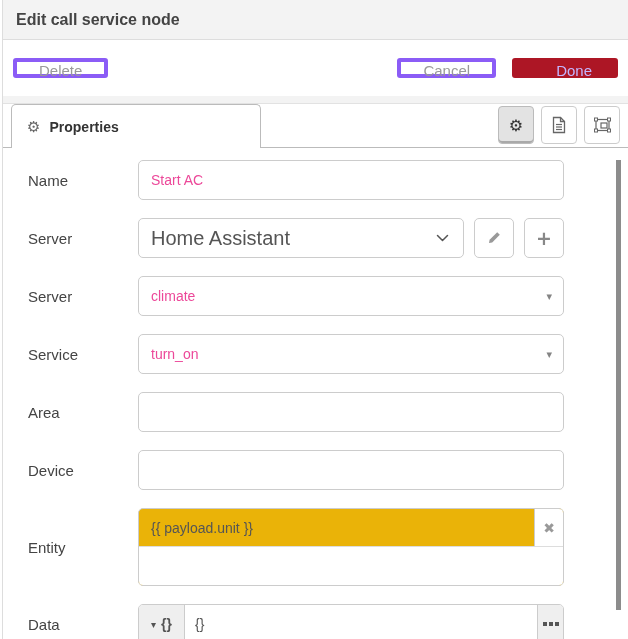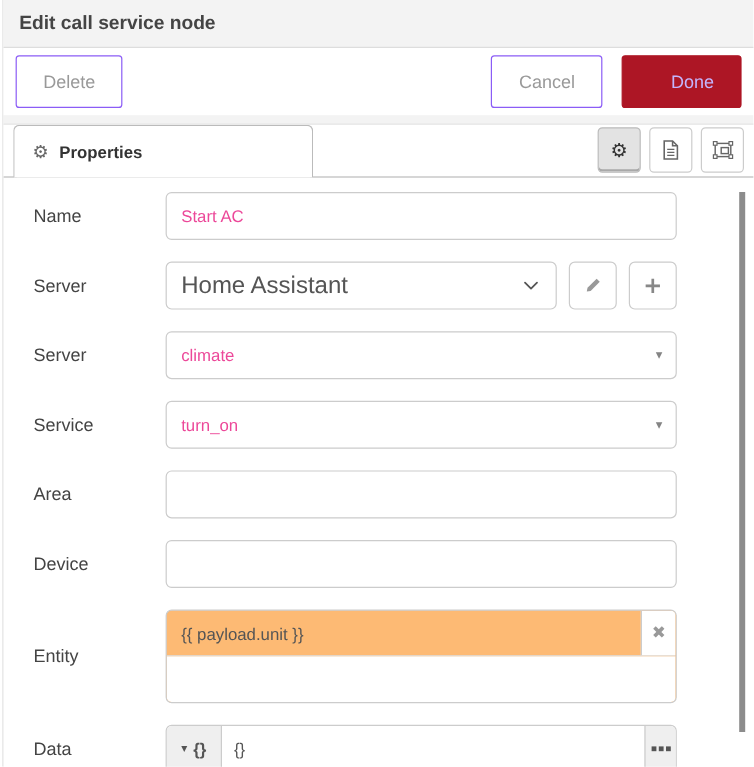--- a/index.html
+++ b/index.html
@@ -19,21 +19,21 @@
     height: 40px; background: #f3f3f3; border-bottom: 1px solid #ddd;
     display: flex; align-items: center; padding-left: 13px;
   }
   .tray-title { font-size: 16px; font-weight: bold; color: #444; }
 
   
   .tray-toolbar {
     height: 56px; background: #fff; display: flex; align-items: center; padding: 0 10px;
   }
   .btn {
-    height: 44px; border: 1px solid #8b5cf6; border-radius: 3px; background: #fff;
+    height: 20px; border: 4px solid #8b5cf6; border-radius: 3px; background: #fff;
     color: #999; font-size: 15px; padding: 0 22px; font-family: inherit; cursor: pointer;
   }
   .btn-done { background: #AD1625; border-color: #AD1625; color: #c4b5fd; margin-left: 16px; padding-left: 40px; }
   .toolbar-spacer { flex: 1; }
 
   .gray-strip { height: 8px; background: #f3f3f3; border-bottom: 1px solid #e2e2e2; }
 
   
   .tabbar { height: 44px; position: relative; background: #fff; border-bottom: 1px solid #bbb; }
   .tab-active {
@@ -75,21 +75,21 @@
     display: flex; align-items: center; justify-content: center; cursor: pointer;
     color: #888; font-size: 19px; font-weight: bold;
   }
 
   .combo { position: relative; }
   .combo-caret {
     position: absolute; right: 12px; top: 50%; transform: translateY(-50%);
     color: #848484; font-size: 11px; pointer-events: none;
   }
 
-  .entity-box { border: 1px solid #ccc; border-radius: 5px; overflow: hidden; background: #fdba74; }
+  .entity-box { border: 1px solid #ccc; border-radius: 5px; overflow: hidden; background: #eab308; }
   .entity-row1 { height: 38px; display: flex; border-bottom: 1px solid #ddd; }
   .entity-value { flex: 1; display: flex; align-items: center; padding: 0 12px; font-size: 14px; color: #555; }
   .entity-remove {
     width: 29px; border-left: 1px solid #ccc; display: flex; align-items: center; justify-content: center;
     color: #999; font-size: 14px; cursor: pointer; background: #fff;
   }
   .entity-row2 { height: 38px; background: #fff; }
 
   .typed-input {
     flex: 1; height: 40px; border: 1px solid #ccc; border-radius: 5px; overflow: hidden;

